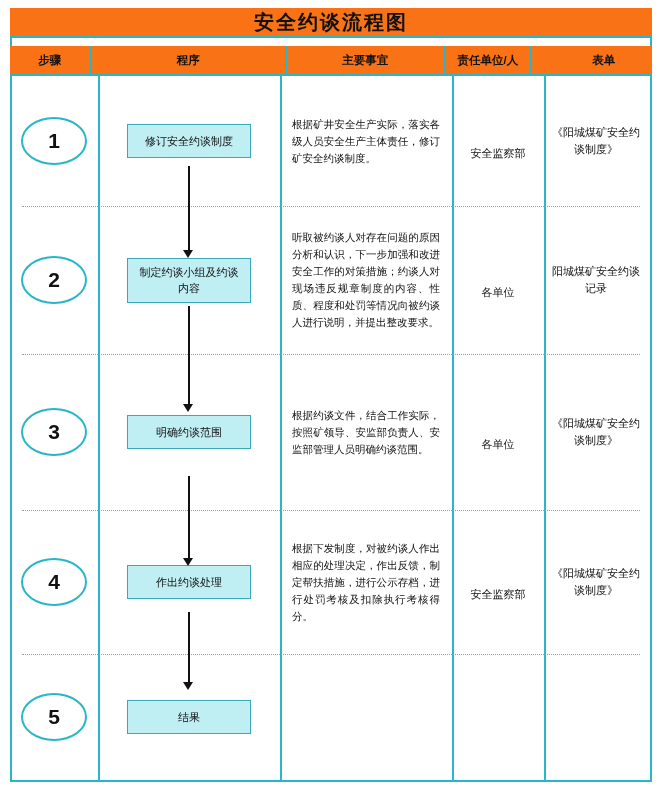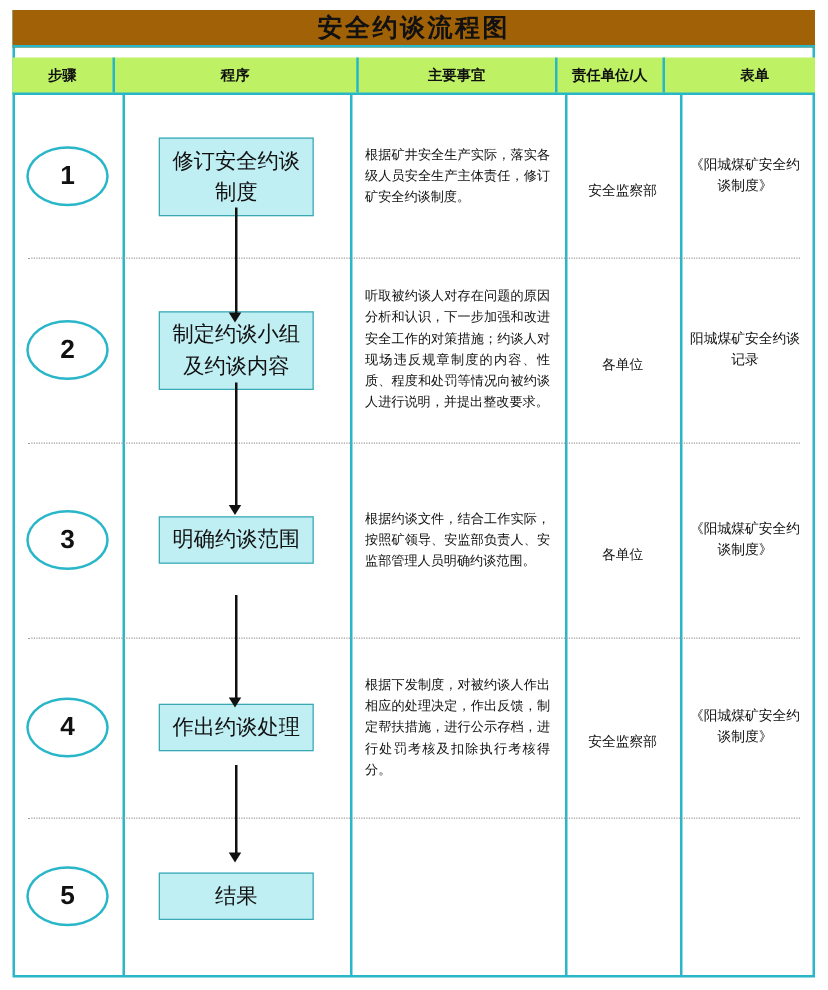--- a/index.html
+++ b/index.html
@@ -27,21 +27,21 @@
     height: 774px;
     border: 2px solid #29b6c8;
     box-sizing: border-box;
   }
   .title-bar {
     position: absolute;
     left: 10px;
     top: 8px;
     width: 642px;
     height: 30px;
-    background: #a16207;
+    background: #f97316;
     border-bottom: 2px solid #29b6c8;
     box-sizing: border-box;
     display: flex;
     align-items: center;
     justify-content: center;
   }
   .title-text {
     font-size: 20px;
     font-weight: bold;
     letter-spacing: 2px;
@@ -49,21 +49,21 @@
   }
   .header-row {
     position: absolute;
     left: 10px;
     top: 46px;
     width: 642px;
     height: 30px;
     display: flex;
     box-sizing: border-box;
     border-bottom: 2px solid #29b6c8;
-    background: #bef264;
+    background: #f97316;
   }
   .header-cell {
     display: flex;
     align-items: center;
     justify-content: center;
     font-size: 11.5px;
     font-weight: bold;
     border-right: 2px solid #29b6c8;
     box-sizing: border-box;
     color: #111;
@@ -136,21 +136,21 @@
   }
   .proc-box {
     width: 124px;
     min-height: 34px;
     background: #bfeef3;
     border: 1px solid #3aa8b5;
     display: flex;
     align-items: center;
     justify-content: center;
     text-align: center;
-    font-size: 17px;
+    font-size: 11px;
     line-height: 1.5;
     padding: 5px 10px;
     box-sizing: border-box;
     color: #111;
   }
   .matter-text {
     font-size: 10.5px;
     line-height: 1.62;
     text-align: justify;
     text-justify: inter-ideograph;

